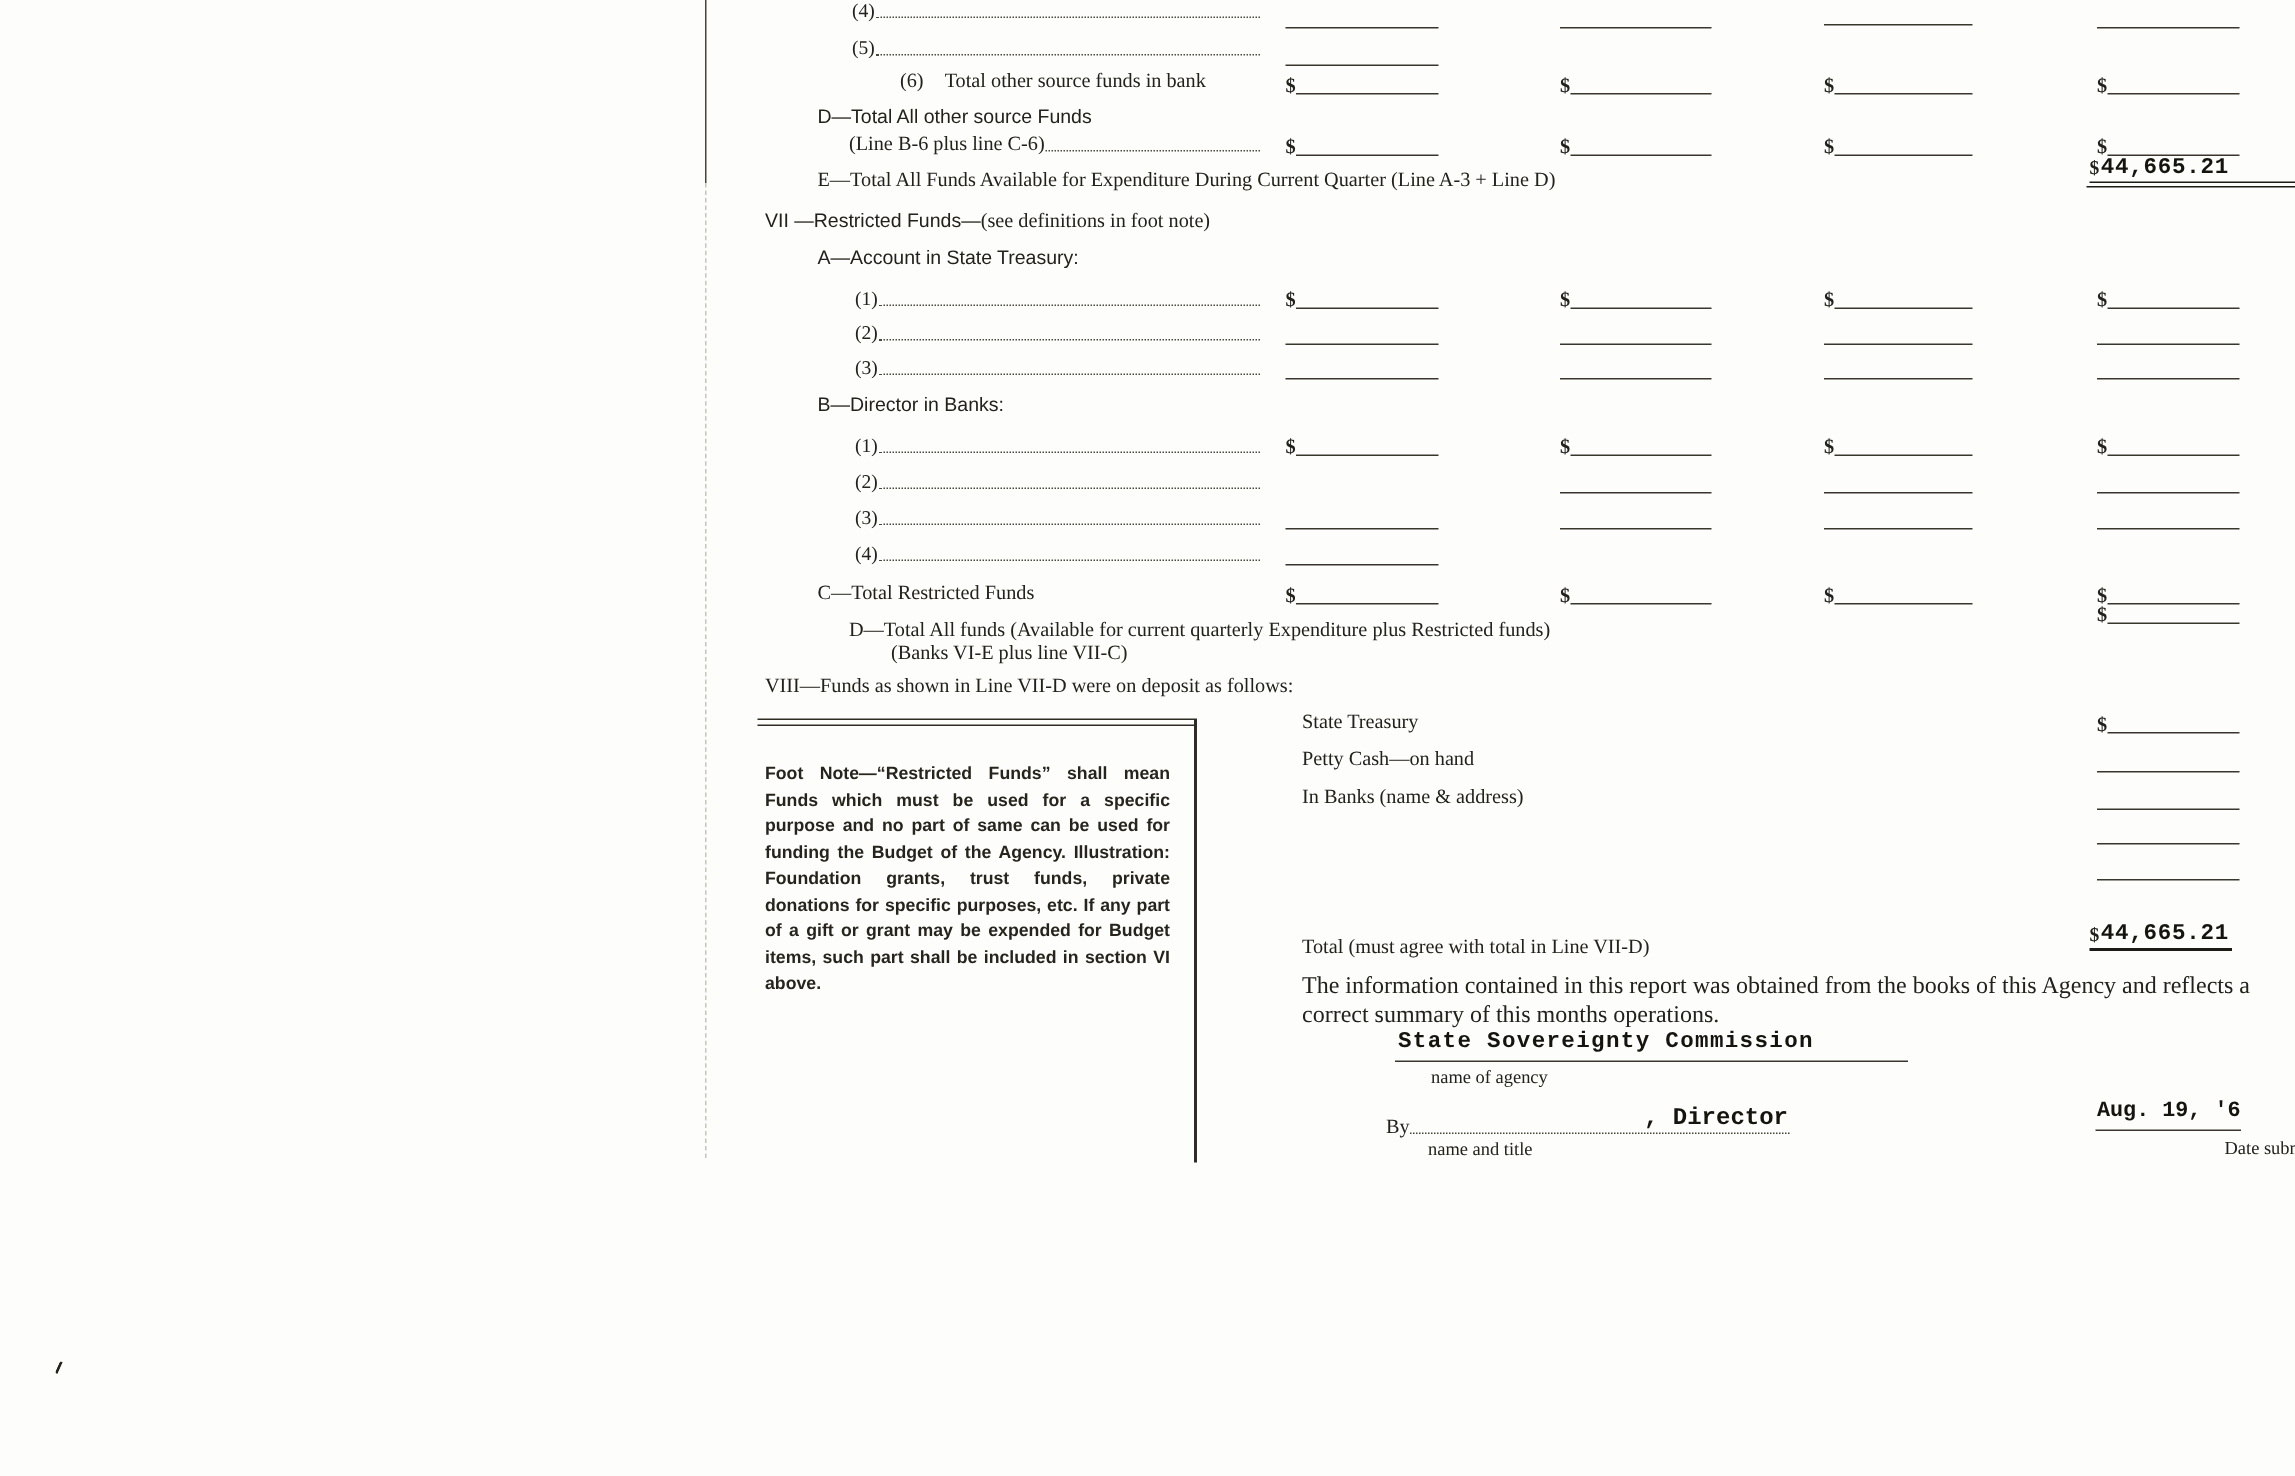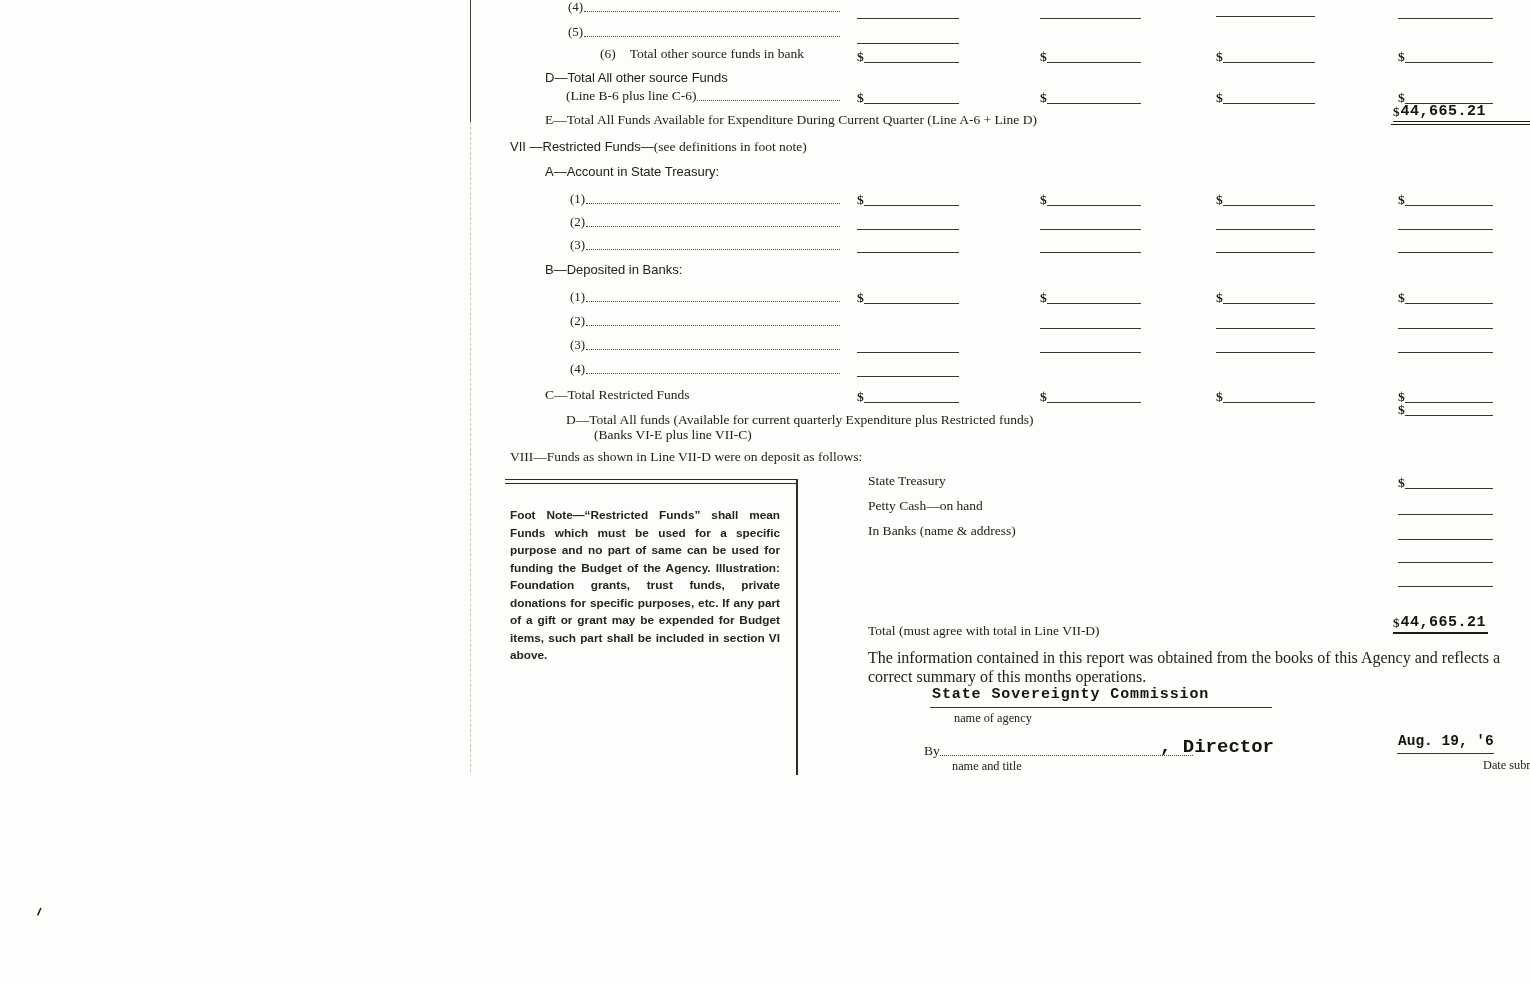--- a/index.html
+++ b/index.html
@@ -105,21 +105,21 @@
       </div>
     <div class="amt c3" style="top:88px">
         <span class="d">$</span>
         <span class="ln"></span>
       </div>
     <div class="amt c4" style="top:88px">
         <span class="d">$</span>
         <span class="ln"></span>
       </div>
 
-    <div class="abs t" style="left:545px;top:111px">E—Total All Funds Available for Expenditure During Current Quarter (Line A-6 + Line D)</div>
+    <div class="abs t" style="left:545px;top:111px">E—Total All Funds Available for Expenditure During Current Quarter (Line A-3 + Line D)</div>
     <div class="money u2" style="left:1393px;top:103px">
         <span class="d">$</span>
         <span class="val typed">44,665.21</span>
       </div>
   </div>
 
   <div>
     <div class="abs t" style="left:510px;top:138px"><span class="b sans">VII —Restricted Funds—</span><span>(see definitions in foot note)</span></div>
 
     <div class="abs t b sans" style="left:545px;top:163px">A—Account in State Treasury:</div>
@@ -156,21 +156,21 @@
 
     <div class="numrow" style="left:570px;top:235px;width:270px">
         <span class="n">(3)</span>
         <span class="leader"></span>
       </div>
     <div class="pln c1" style="top:236px"></div>
     <div class="pln c2" style="top:236px"></div>
     <div class="pln c3" style="top:236px"></div>
     <div class="pln c4" style="top:236px"></div>
 
-    <div class="abs t b sans" style="left:545px;top:261px">B—Deposited in Banks:</div>
+    <div class="abs t b sans" style="left:545px;top:261px">B—Director in Banks:</div>
 
     <div class="numrow" style="left:570px;top:287px;width:270px">
         <span class="n">(1)</span>
         <span class="leader"></span>
       </div>
     <div class="amt c1" style="top:288px">
         <span class="d">$</span>
         <span class="ln"></span>
       </div>
     <div class="amt c2" style="top:288px">
@@ -262,21 +262,21 @@
       </div>
 
     <div class="cert" style="left:868px;top:648px">The information contained in this report was obtained from the books of this Agency and reflects a correct summary of this months operations.</div>
 
     <div class="typed abs" style="left:932px;top:686px;font-size:15px;letter-spacing:0.9px">State Sovereignty Commission</div>
     <div class="pln" style="left:930px;top:691px;width:342px"></div>
     <div class="cap" style="left:954px;top:711px">name of agency</div>
 
     <div class="abs t" style="left:924px;top:742px">By</div>
     <div class="abs" style="left:940px;top:741px;width:253px;height:14px;border-bottom:1.3px dotted #44423a"></div>
-    <div class="typed abs" style="left:1160px;top:736px;font-size:19px">, Director</div>
+    <div class="typed abs" style="left:1096px;top:736px;font-size:16px">, Director</div>
     <div class="cap" style="left:952px;top:759px">name and title</div>
 
     <div class="typed abs" style="left:1398px;top:733px;font-size:14.5px">Aug. 19, '6</div>
     <div class="pln" style="left:1397px;top:737px;width:97px"></div>
     <div class="cap" style="left:1483px;top:758px">Date submitted</div>
   </div>
 
 </div>
 
 </body></html>

